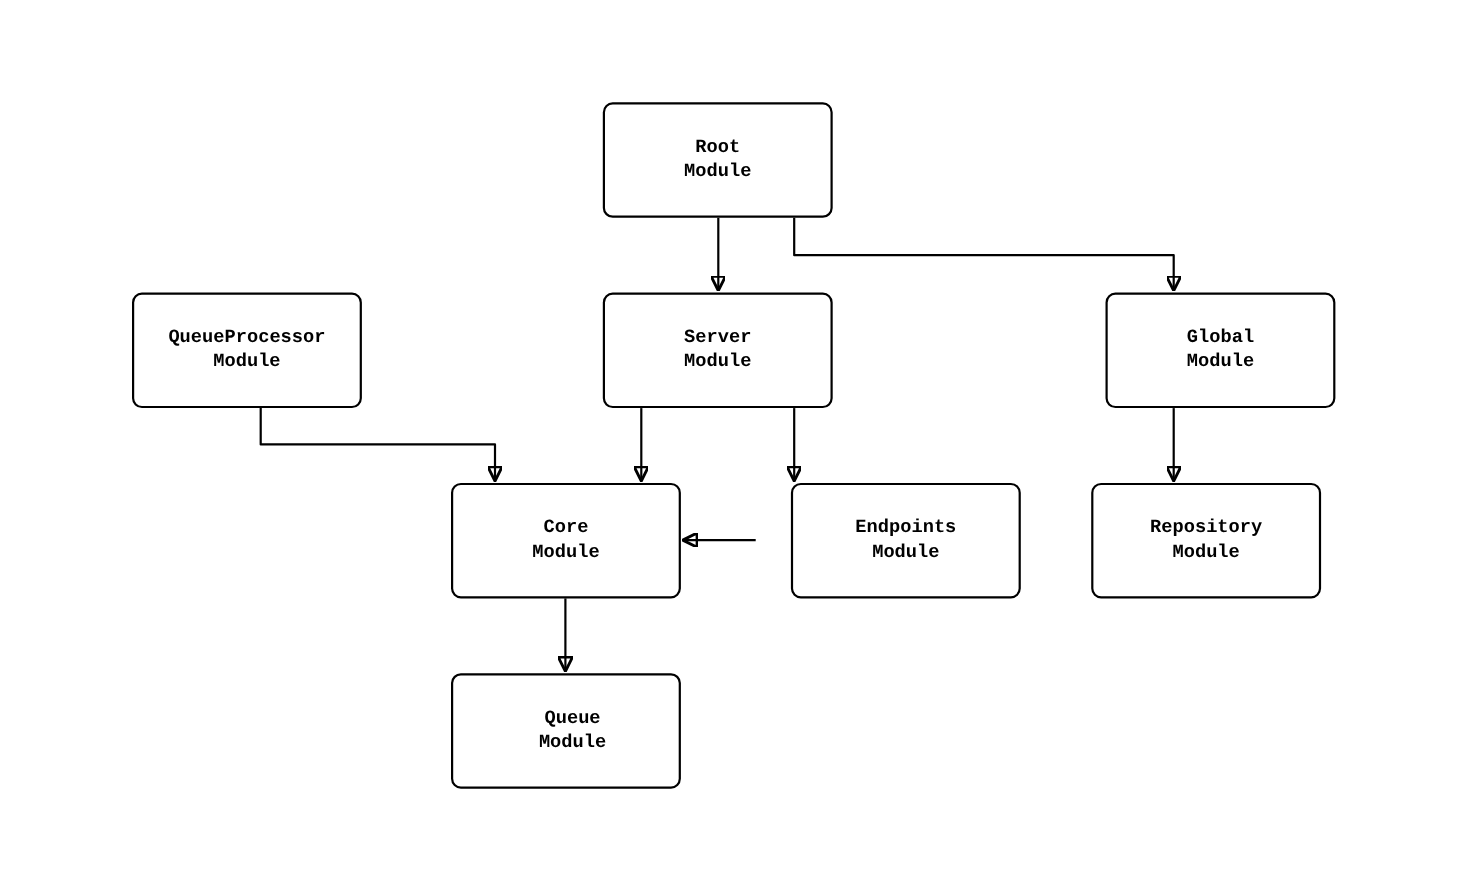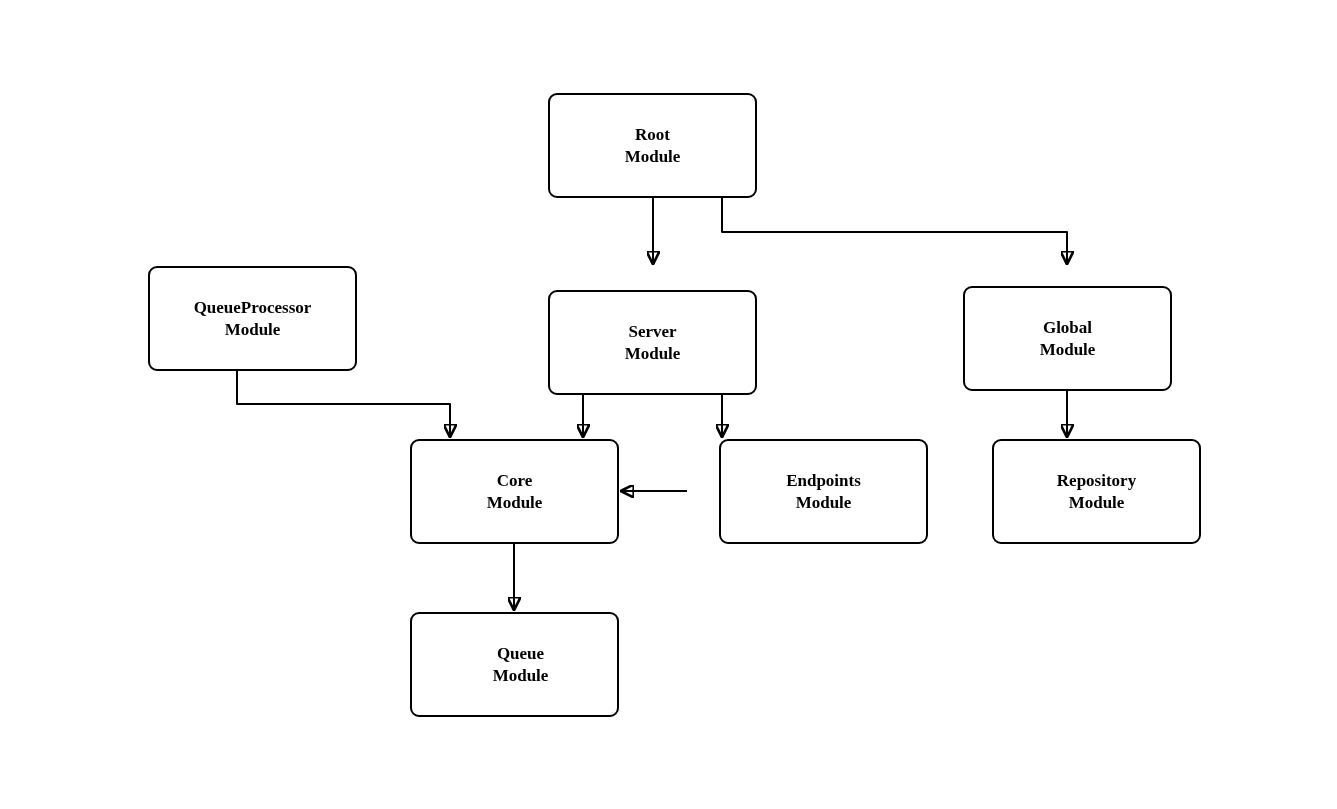--- a/index.html
+++ b/index.html
@@ -5,21 +5,21 @@
   html, body {
     margin: 0;
     padding: 0;
     background: #ffffff;
   }
   .canvas {
     position: relative;
     width: 1337px;
     height: 809px;
     background: #ffffff;
-    font-family: Liberation Serif, serif;
+    font-family: Liberation Mono, monospace;
     overflow: hidden;
   }
   .edges {
     position: absolute;
     left: 0;
     top: 0;
     width: 1337px;
     height: 809px;
     pointer-events: none;
   }
@@ -44,23 +44,23 @@
   .node-label {
     white-space: pre-line;
     text-align: center;
     font-size: 17px;
     line-height: 22px;
     font-weight: 700;
     color: #000000;
   }
   
   #node-root            { left: 548px; top: 93px;  }
-  #node-queueprocessor  { left: 148px; top: 266px; }
-  #node-server          { left: 548px; top: 266px; margin-top: 24px; }
-  #node-global          { left: 963px; top: 266px; margin-top: 20px; }
+  #node-queueprocessor  { left: 120px; top: 266px; }
+  #node-server          { left: 548px; top: 266px; }
+  #node-global          { left: 1005px; top: 266px; }
   #node-core            { left: 410px; top: 439px; }
   #node-endpoints       { left: 719px; top: 439px; }
   #node-repository      { left: 992px; top: 439px; }
   #node-queue           { left: 410px; top: 612px; padding-left: 12px; }
 </style>
 </head>
 <body>
 
 <div class="canvas">
 

